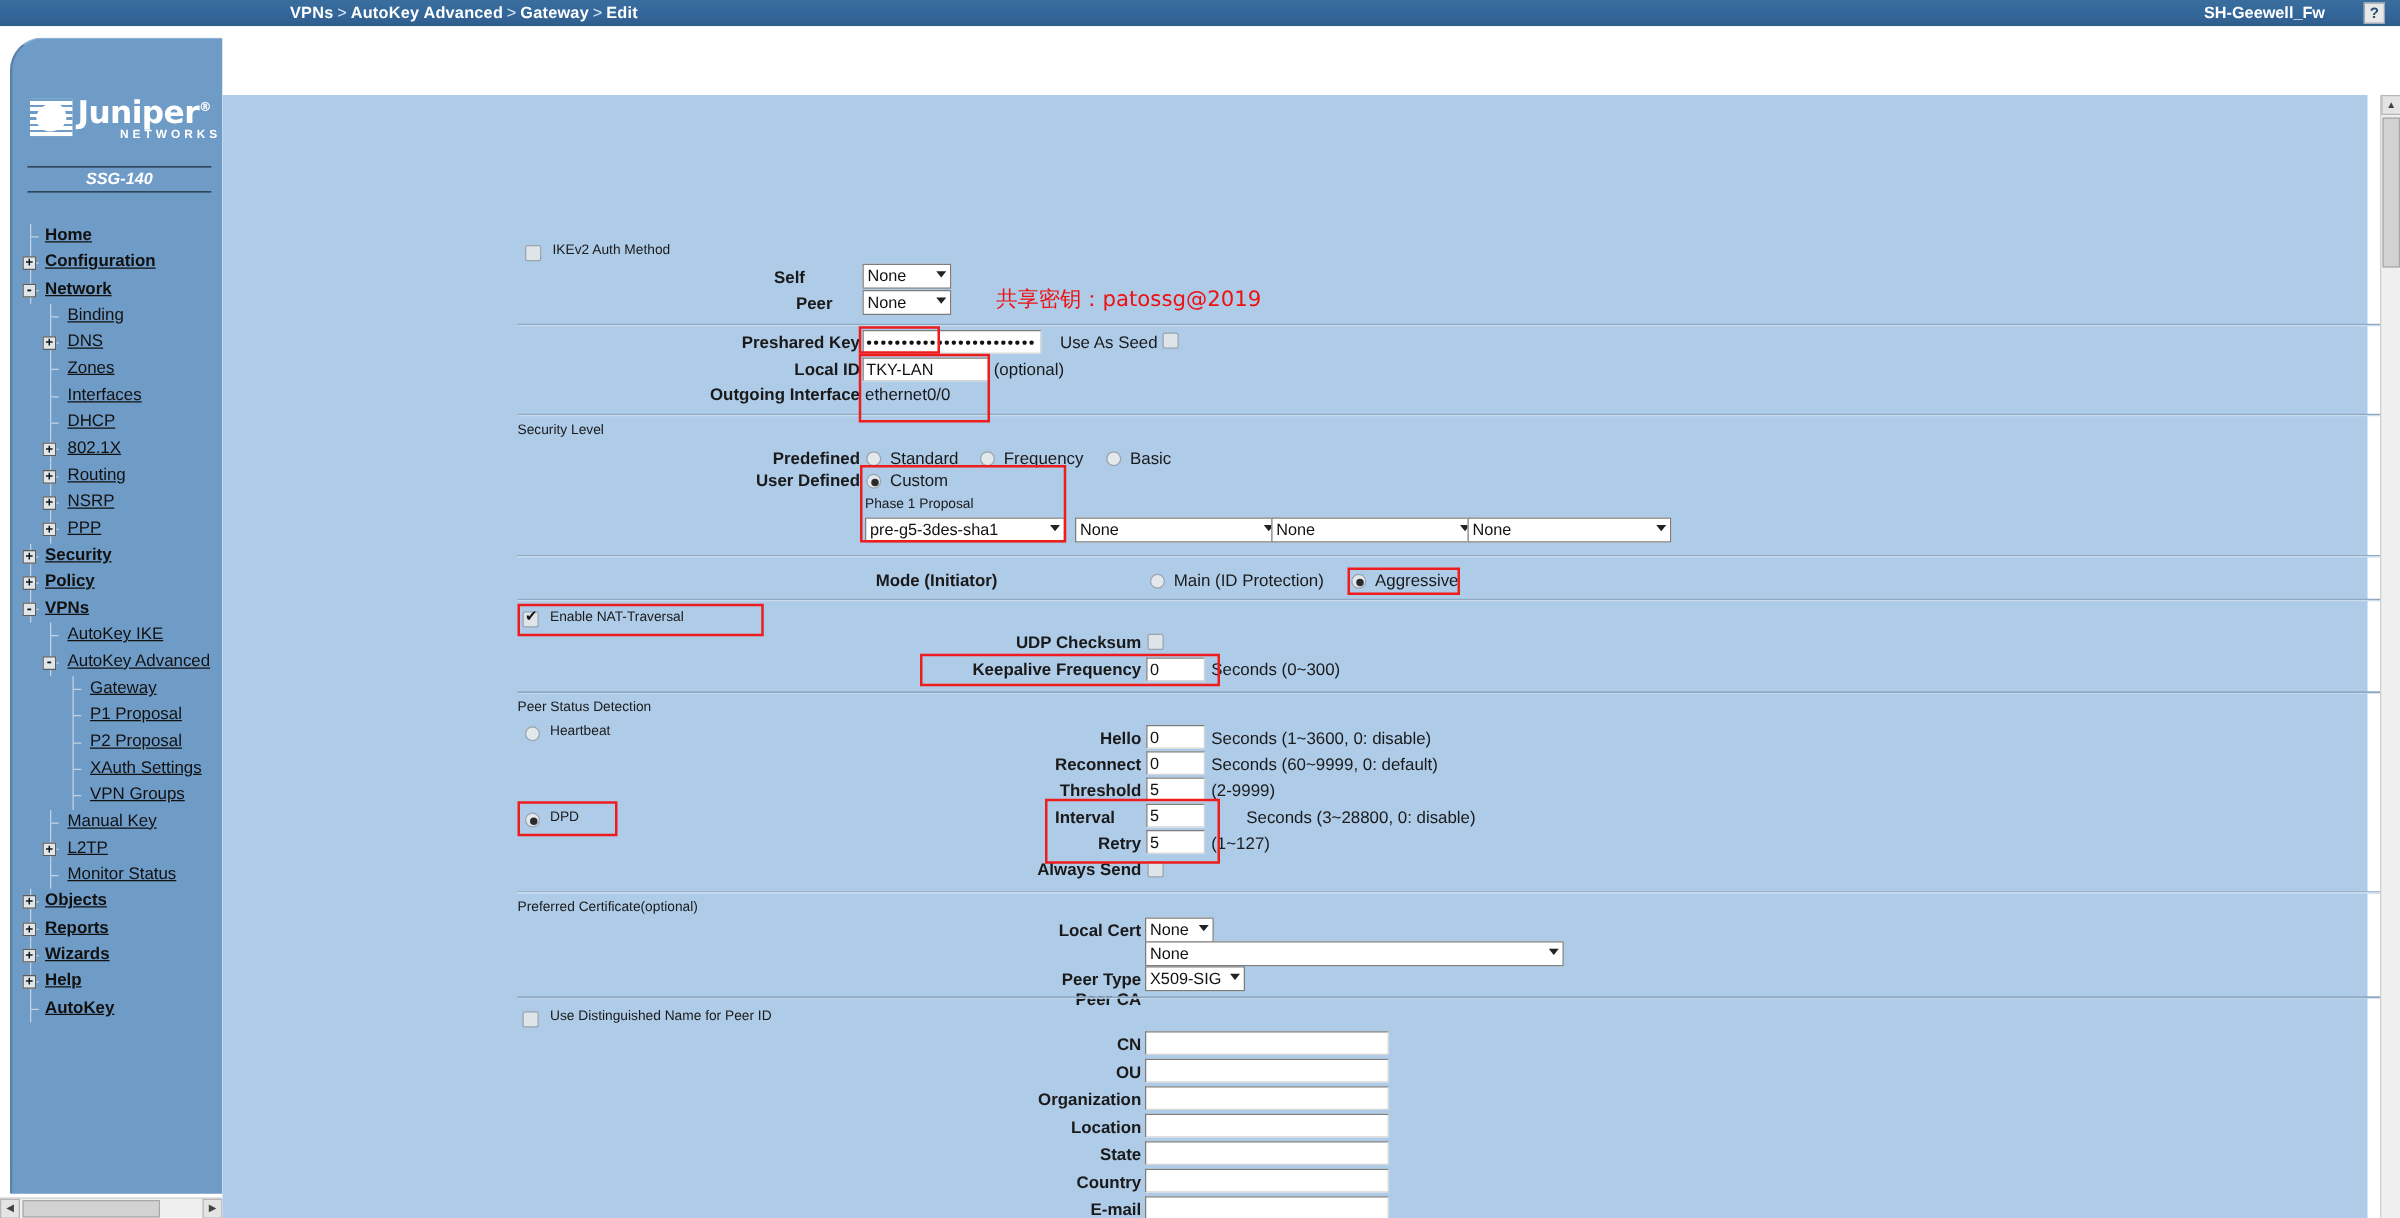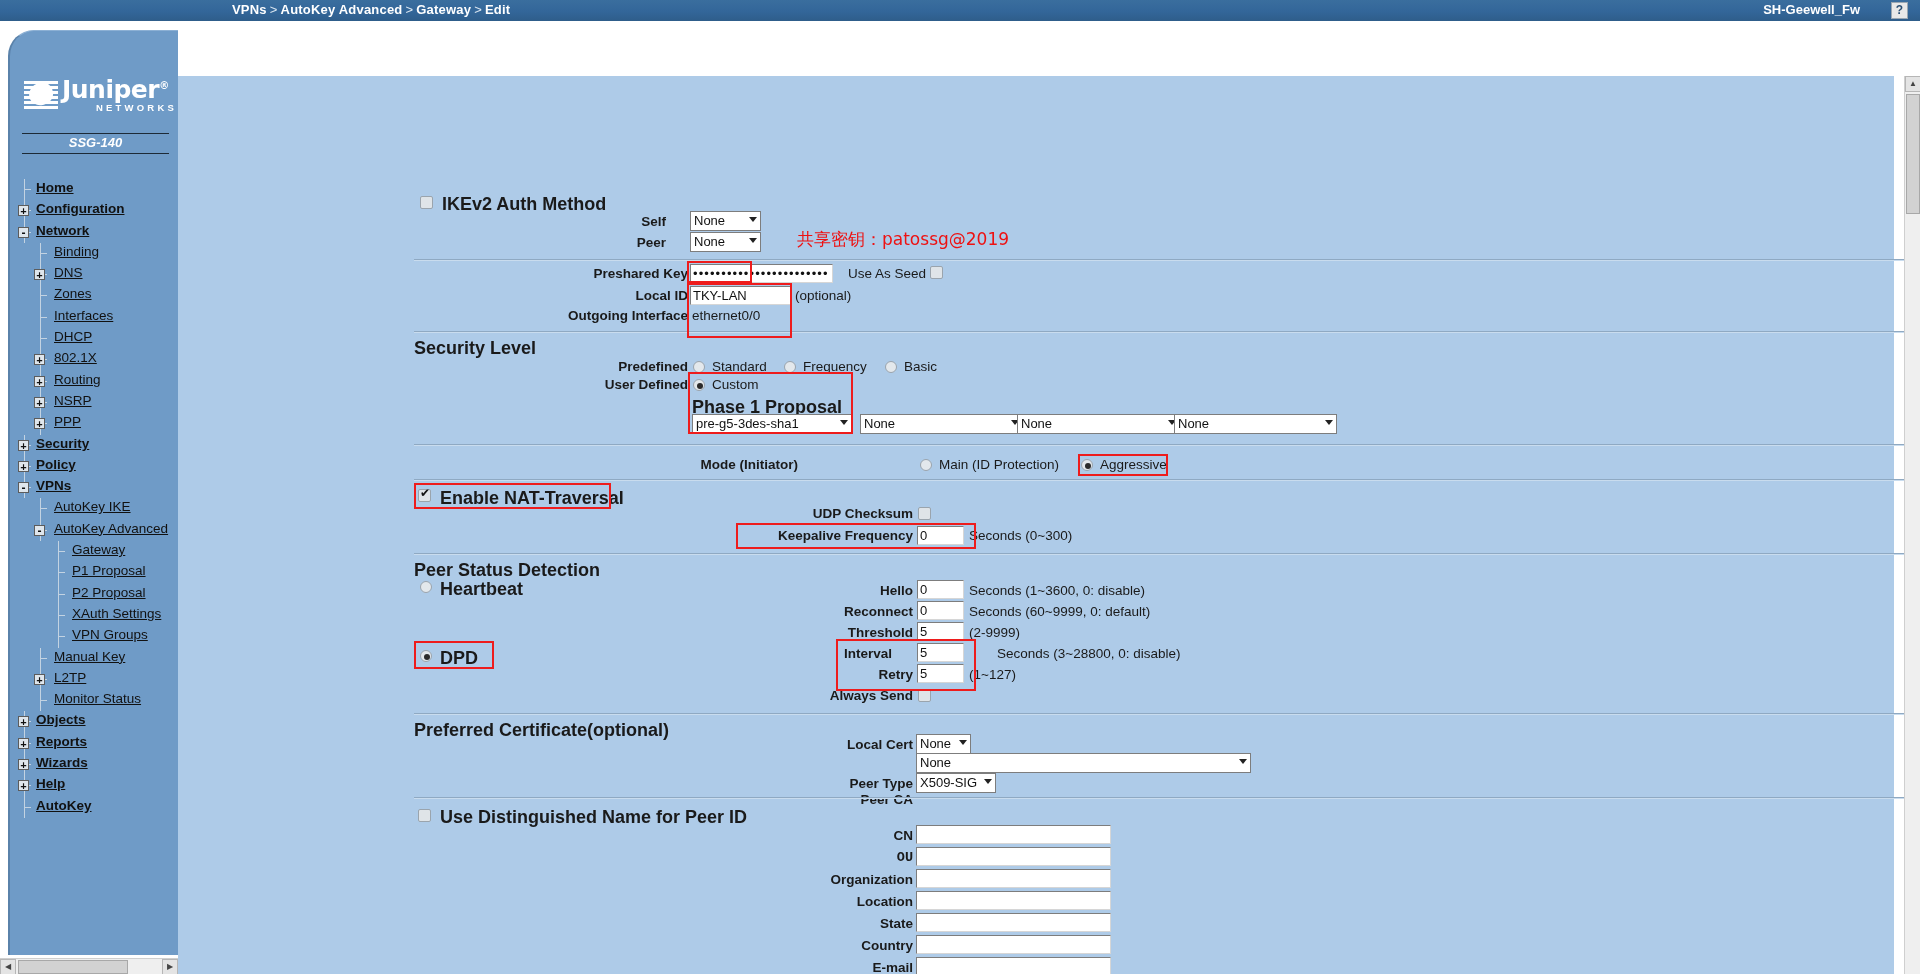--- a/index.html
+++ b/index.html
@@ -146,21 +146,21 @@
   #hscroll .arrow.left { left: 0; }
   #hscroll .arrow.right { right: 0; }
   #hscroll .thumb {
     position: absolute; left: 18px; top: 1px; width: 110px; height: 14px;
     background: #d2d2d2; border: 1px solid #a8a8a8;
   }
 
   .frm { position: absolute; font-size: 13.5px; color: #1a1a1a; }
   .lbl-b { font-weight: bold; text-align: right; white-space: nowrap; }
   .lbl-n { font-weight: normal; white-space: nowrap; }
-  .sect-title { font-weight: bold; font-size: 18px; white-space: nowrap; }
+  .sect-title { font-weight: normal; font-size: 11px; white-space: nowrap; }
 
   .hr {
     position: absolute; height: 2px;
     background: linear-gradient(to bottom,#8fa9c2 0 1px,#c9dcee 1px 2px);
   }
 
   
   .tbox {
     position: absolute; background: #ffffff;
     border: 1px solid #7d7d7d; border-right-color: #d6d6d6; border-bottom-color: #d6d6d6;
@@ -376,21 +376,21 @@
   </div>
 </div>
 
 <div id="contentwrap">
 
   <div id="formpanel">
 
     <div class="cbx" style="left:242px; top:120px;"></div>
     <div class="frm sect-title" style="left:264px; top:118px;">IKEv2 Auth Method</div>
 
-    <div class="frm lbl-b" style="left:400px; top:138px; width:88px;">Self</div>
+    <div class="frm lbl-b" style="left:378px; top:138px; width:88px;">Self</div>
     <div class="sel" style="left:512px; top:135px; width:71px;"><span>None</span><span class="caret"></span></div>
 
     <div class="frm lbl-b" style="left:400px; top:159px; width:88px;">Peer</div>
     <div class="sel" style="left:512px; top:156px; width:71px;"><span>None</span><span class="caret"></span></div>
 
     <div id="annot" style="left:619px; top:152px;">共享密钥：patossg@2019</div>
 
     <div class="hr" style="left:236px; top:183px; width:1604px;"></div>
 
     <div class="frm lbl-b" style="left:330px; top:190px; width:180px;">Preshared Key</div>
@@ -494,21 +494,21 @@
     <div class="frm lbl-b" style="left:600px; top:700px; width:135px;">Peer Type</div>
     <div class="sel" style="left:738px; top:697px; width:80px;"><span>X509-SIG</span><span class="caret"></span></div>
 
     <div class="hr" style="left:236px; top:721px; width:1604px;"></div>
 
     <div class="cbx" style="left:240px; top:733px;"></div>
     <div class="frm sect-title" style="left:262px; top:731px;">Use Distinguished Name for Peer ID</div>
 
     <div class="frm lbl-b" style="left:560px; top:752px; width:175px;">CN</div>
     <div class="tbox" style="left:738px; top:749px; width:195px;"></div>
-    <div class="frm lbl-b" style="left:560px; top:774px; width:175px;font-family:Liberation Mono, monospace;">OU</div>
+    <div class="frm lbl-b" style="left:560px; top:774px; width:175px;">OU</div>
     <div class="tbox" style="left:738px; top:771px; width:195px;"></div>
     <div class="frm lbl-b" style="left:560px; top:796px; width:175px;">Organization</div>
     <div class="tbox" style="left:738px; top:793px; width:195px;"></div>
     <div class="frm lbl-b" style="left:560px; top:818px; width:175px;">Location</div>
     <div class="tbox" style="left:738px; top:815px; width:195px;"></div>
     <div class="frm lbl-b" style="left:560px; top:840px; width:175px;">State</div>
     <div class="tbox" style="left:738px; top:837px; width:195px;"></div>
     <div class="frm lbl-b" style="left:560px; top:862px; width:175px;">Country</div>
     <div class="tbox" style="left:738px; top:859px; width:195px;"></div>
     <div class="frm lbl-b" style="left:560px; top:884px; width:175px;">E-mail</div>

